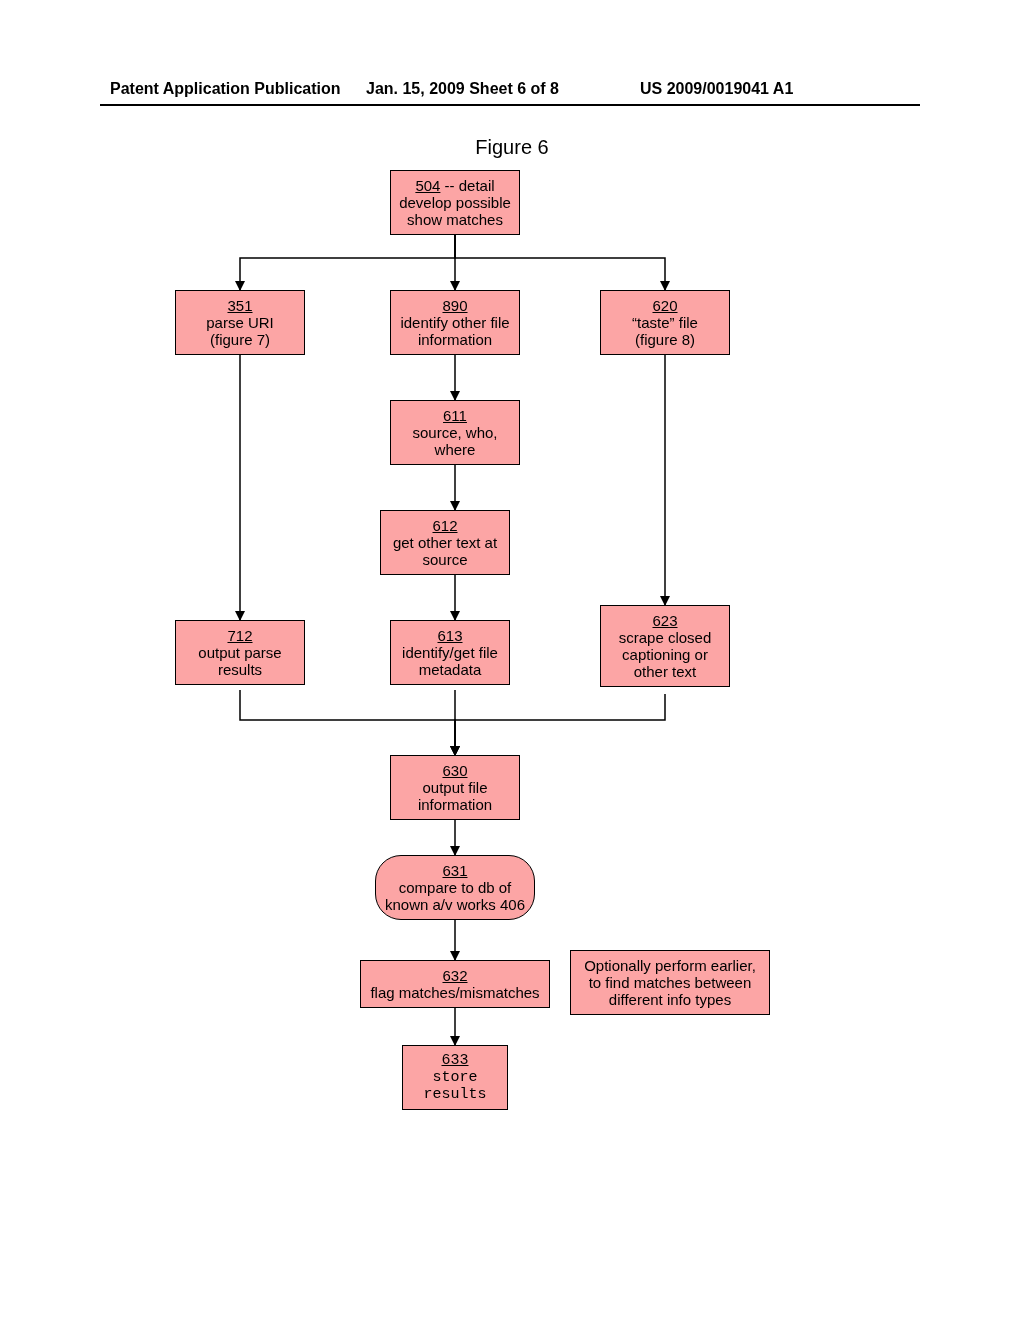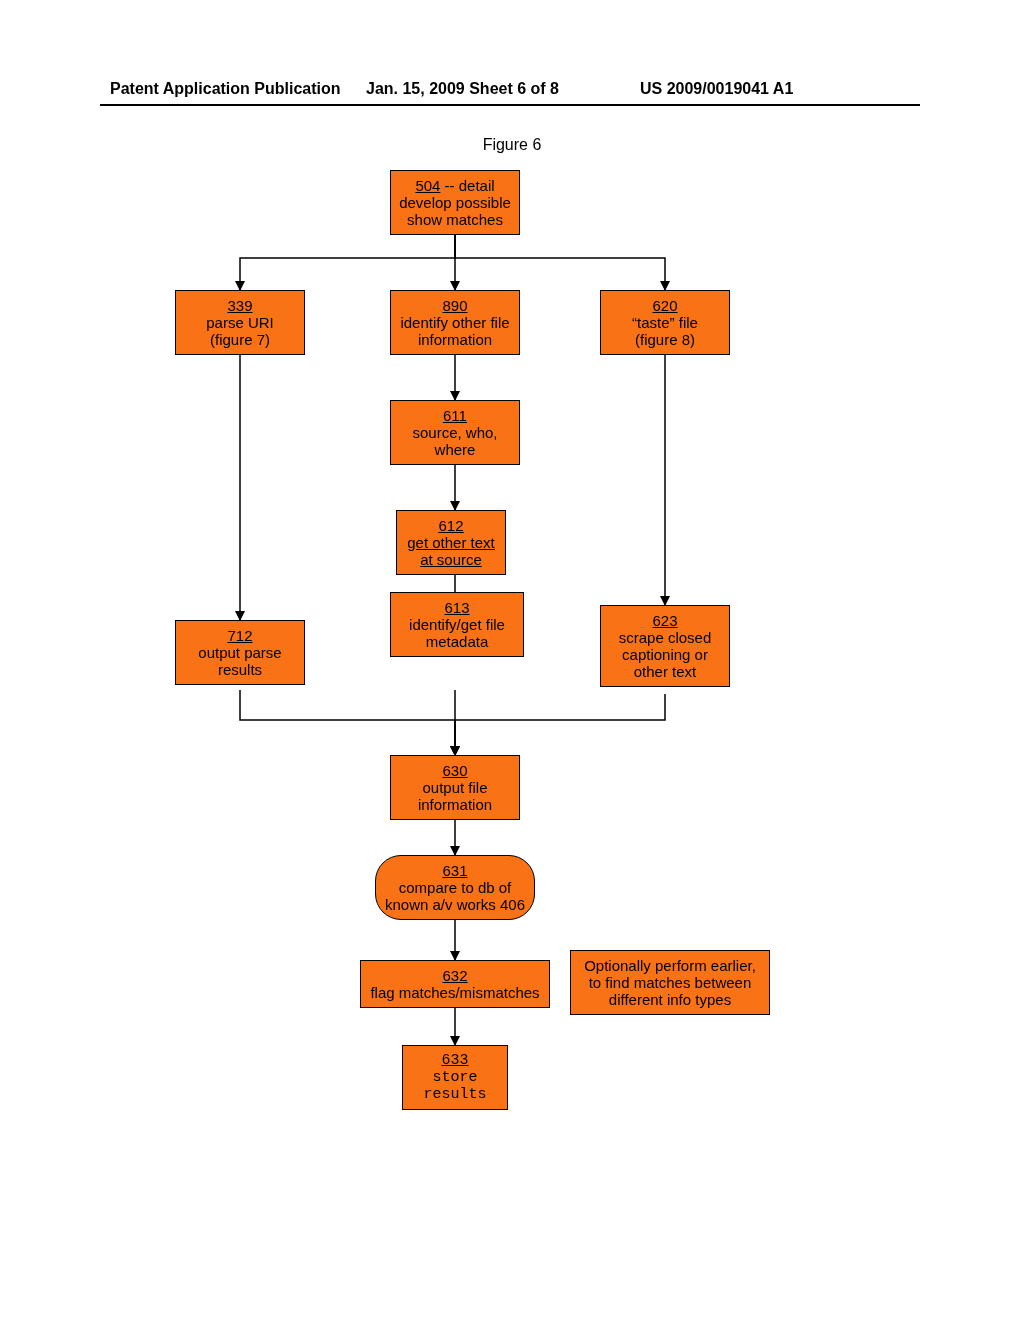--- a/index.html
+++ b/index.html
@@ -29,26 +29,26 @@
     top: 104px;
     left: 100px;
     width: 820px;
     border-top: 2px solid #000;
   }
   .figtitle {
     position: absolute;
     top: 136px;
     width: 1024px;
     text-align: center;
-    font-size: 16px;
+    font-size: 20px;
   }
   .box {
     position: absolute;
     border: 1.5px solid #000;
-    background: #f97316;
+    background: #fca5a5;
     text-align: center;
     padding: 6px 8px;
     box-sizing: border-box;
   }
   .box .num { text-decoration: underline; }
   svg.arrows {
     position: absolute;
     left: 0; top: 0;
     width: 1024px;
     height: 1320px;
@@ -96,46 +96,46 @@
     <path d="M455 1005 L455 1045"></path>
   </g>
 </svg>
 
 <div class="box" style="left:390px; top:170px; width:130px;">
   <span class="num">504</span><span> -- detail</span><br>
   <span>develop possible show matches</span>
 </div>
 
 <div class="box" style="left:175px; top:290px; width:130px;">
-  <span class="num">339</span><br>
+  <span class="num">351</span><br>
   <span>parse URI (figure 7)</span>
 </div>
 <div class="box" style="left:390px; top:290px; width:130px;">
   <span class="num">890</span><br>
   <span>identify other file information</span>
 </div>
 <div class="box" style="left:600px; top:290px; width:130px;padding-left:8px;">
   <span class="num">620</span><br>
   <span>“taste” file (figure 8)</span>
 </div>
 
 <div class="box" style="left:390px; top:400px; width:130px;">
   <span class="num">611</span><br>
   <span>source, who, where</span>
 </div>
-<div class="box" style="left:396px; top:510px; width:110px;text-decoration:underline;">
+<div class="box" style="left:380px; top:510px; width:130px;">
   <span class="num">612</span><br>
   <span>get other text at source</span>
 </div>
 
 <div class="box" style="left:175px; top:620px; width:130px;">
   <span class="num">712</span><br>
   <span>output parse results</span>
 </div>
-<div class="box" style="left:390px; top:592px; width:134px;">
+<div class="box" style="left:390px; top:620px; width:120px;">
   <span class="num">613</span><br>
   <span>identify/get file metadata</span>
 </div>
 <div class="box" style="left:600px; top:605px; width:130px;">
   <span class="num">623</span><br>
   <span>scrape closed captioning or other text</span>
 </div>
 
 <div class="box" style="left:390px; top:755px; width:130px;">
   <span class="num">630</span><br>

